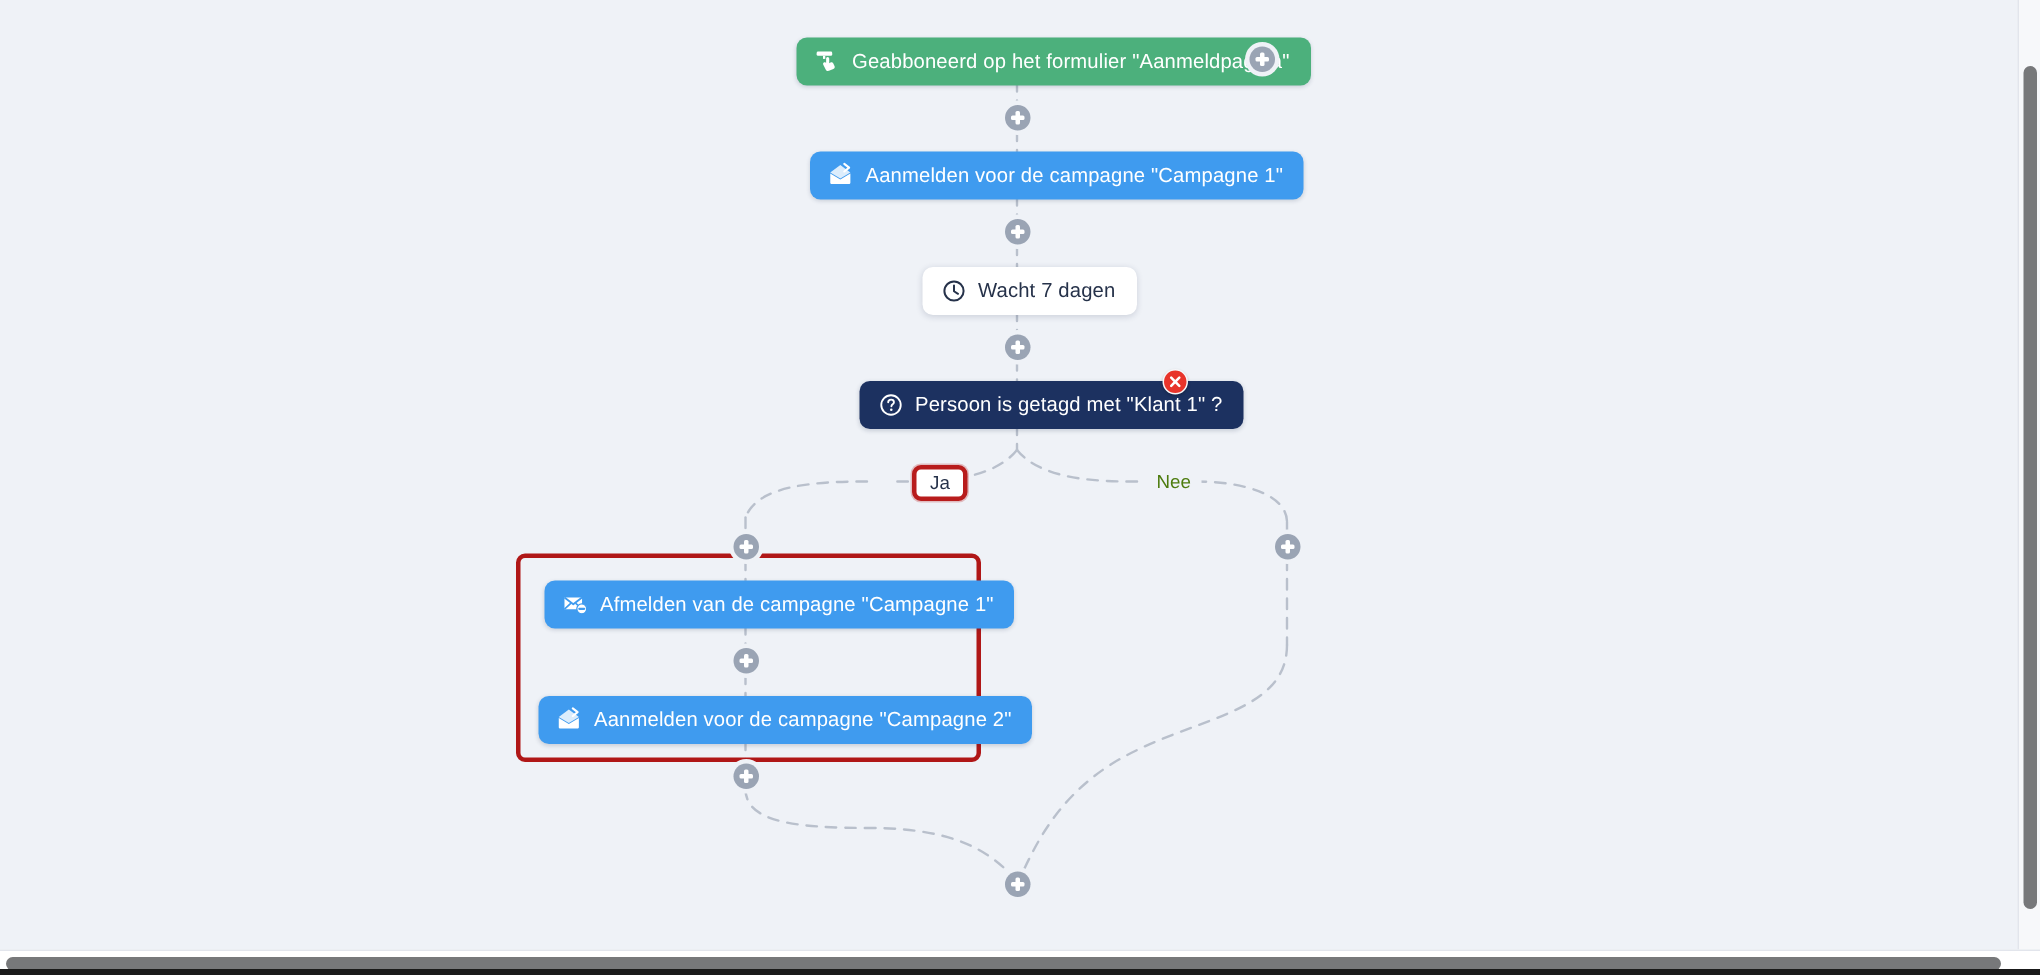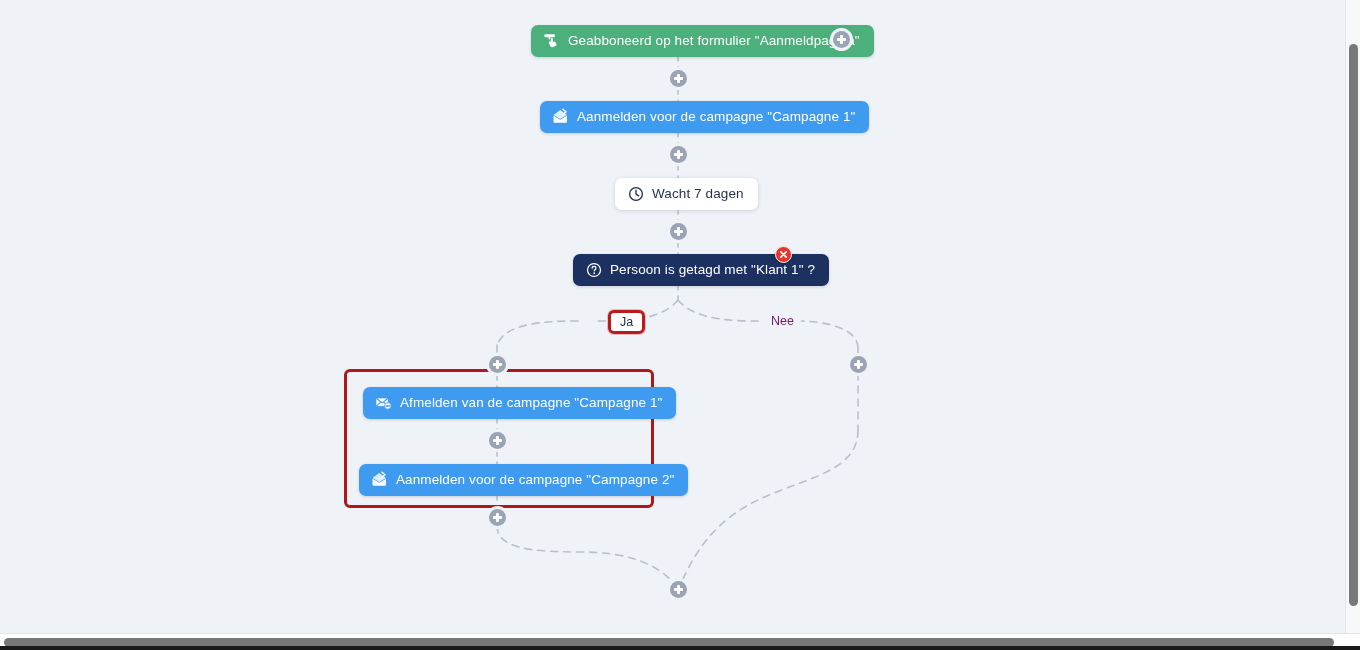--- a/index.html
+++ b/index.html
@@ -98,21 +98,21 @@
     background: #ffffff;
     border-radius: 1px;
   }
   .plus::before { width: 9px; height: 2.6px; }
   .plus::after  { width: 2.6px; height: 9px; }
 
   
   .branch-label {
     position: absolute;
     font-size: 12.5px;
-    color: #701a75;
+    color: #4d7c0f;
     background: #eff2f7;
     padding: 1px 7px;
     white-space: nowrap;
   }
   .branch-label.highlight {
     background: #ffffff;
     border: 3px solid #b81c1c;
     border-radius: 6px;
     padding: 2px 9px;
     color: #26324a;

